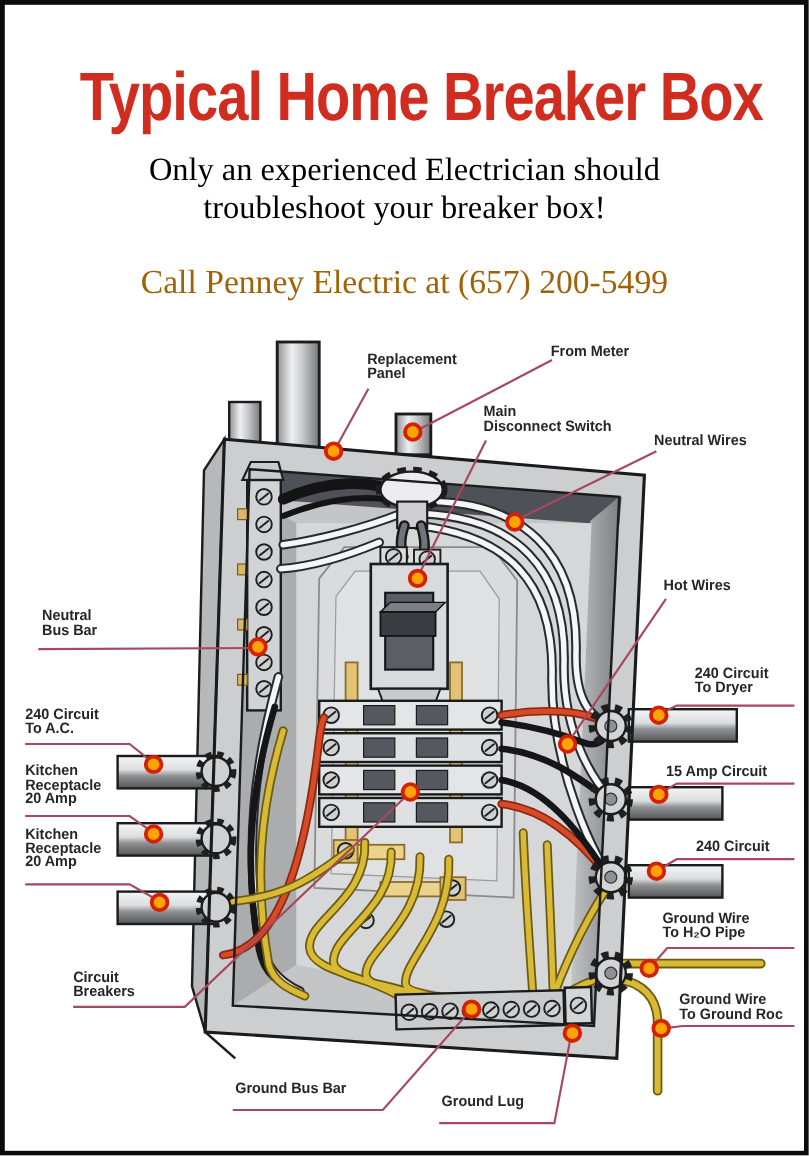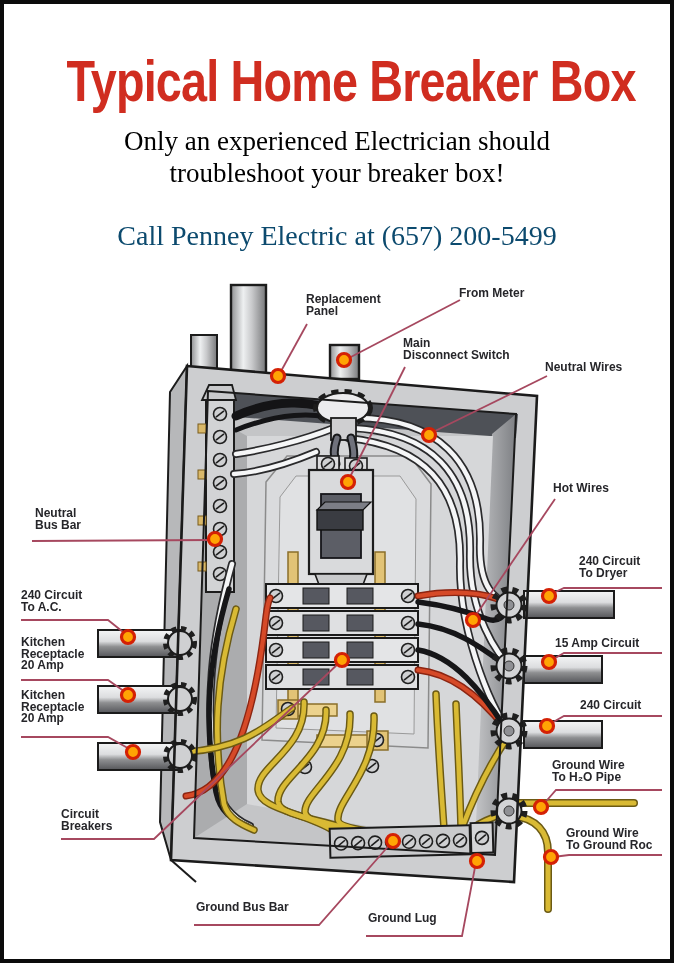--- a/index.html
+++ b/index.html
@@ -300,21 +300,21 @@
       <circle cx="338" cy="656" r="6.5"></circle>
       <circle cx="389" cy="837" r="6.5"></circle>
       <circle cx="473" cy="857" r="6.5"></circle>
     </g>
   </svg>
 
   <div id="hdr">
     <div class="title" style="color:#d02d20">Typical Home Breaker Box</div><br>
     <div class="sub" style="color:#000000">Only an experienced Electrician should
 troubleshoot your breaker box!</div>
-    <div class="phone" style="color:#0c4a6e">Call Penney Electric at (657) 200-5499</div>
+    <div class="phone" style="color:#a16207">Call Penney Electric at (657) 200-5499</div>
   </div>
 
   <div class="lbl" style="left:302px;top:290px">Replacement
 Panel</div>
   <div class="lbl" style="left:455px;top:284px">From Meter</div>
   <div class="lbl" style="left:399px;top:334px">Main
 Disconnect Switch</div>
   <div class="lbl" style="left:541px;top:358px">Neutral Wires</div>
   <div class="lbl" style="left:549px;top:479px">Hot Wires</div>
   <div class="lbl" style="left:575px;top:552px">240 Circuit

